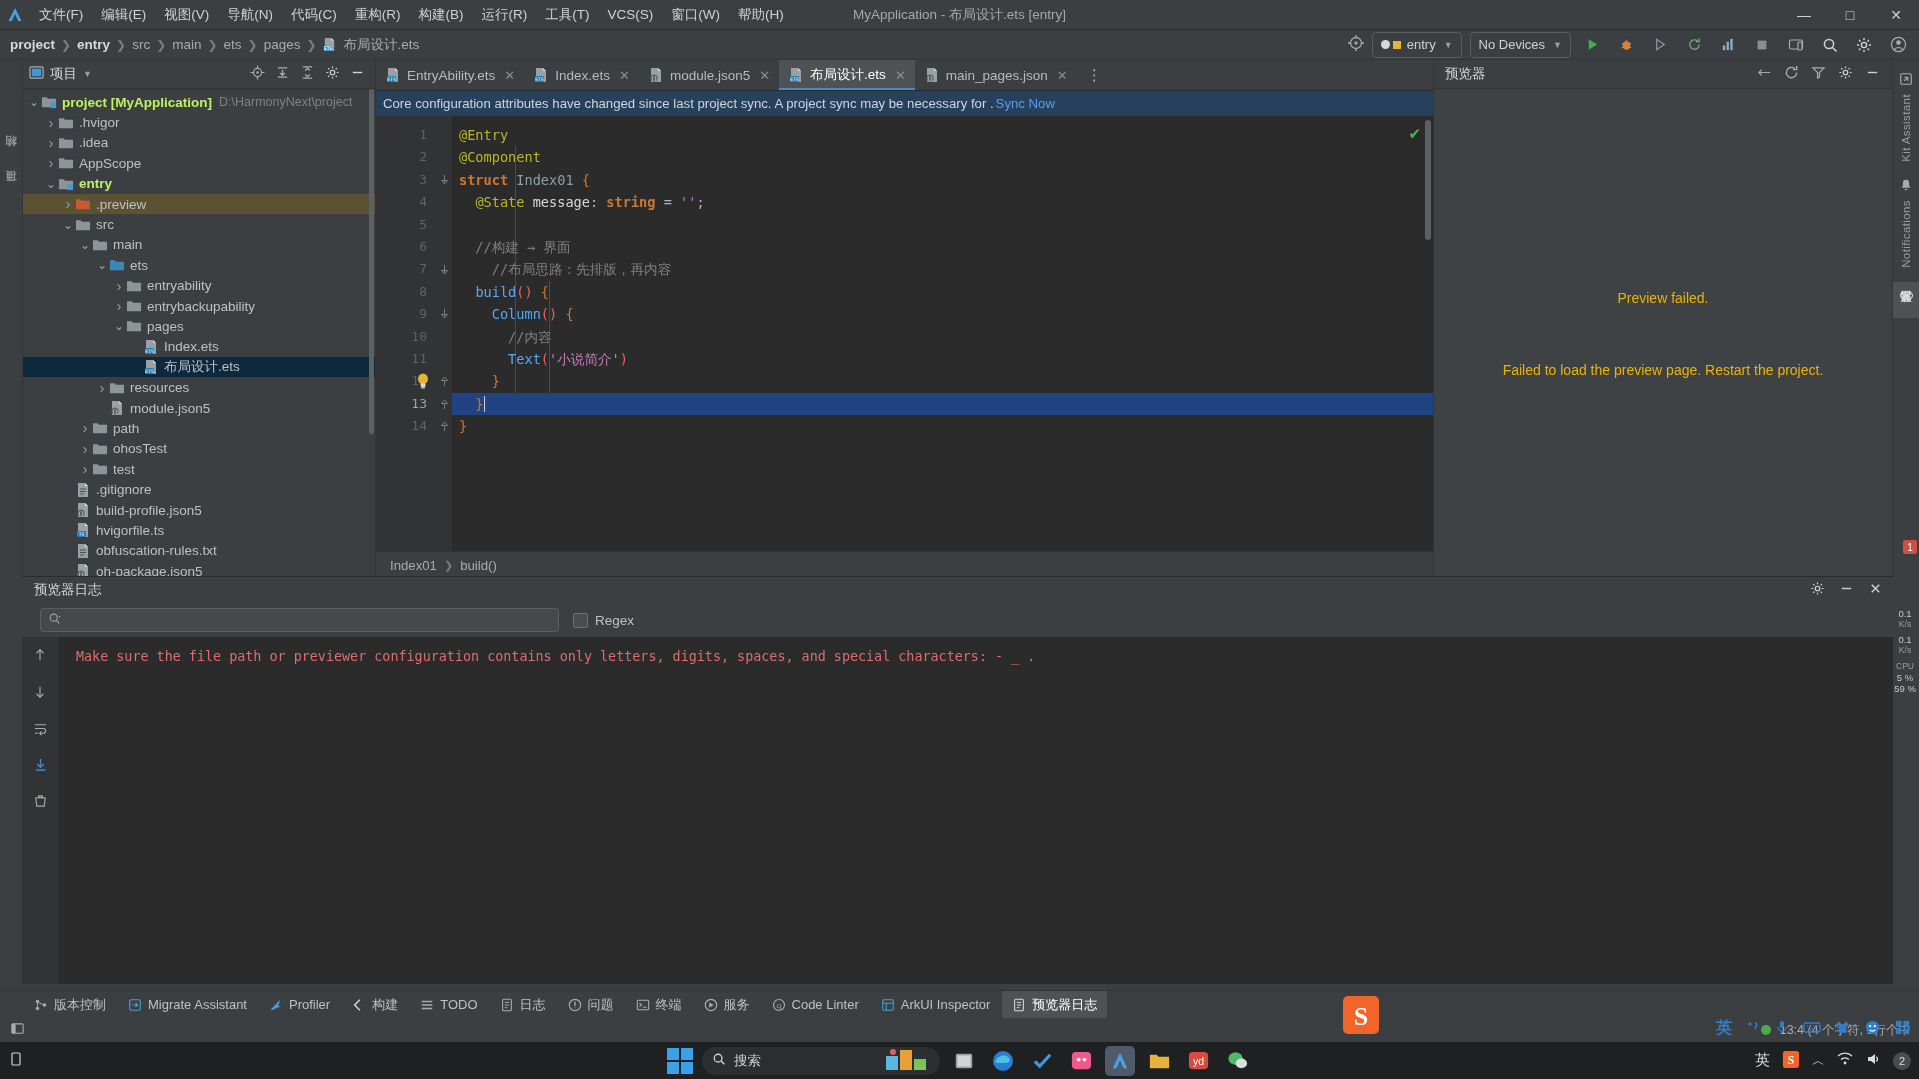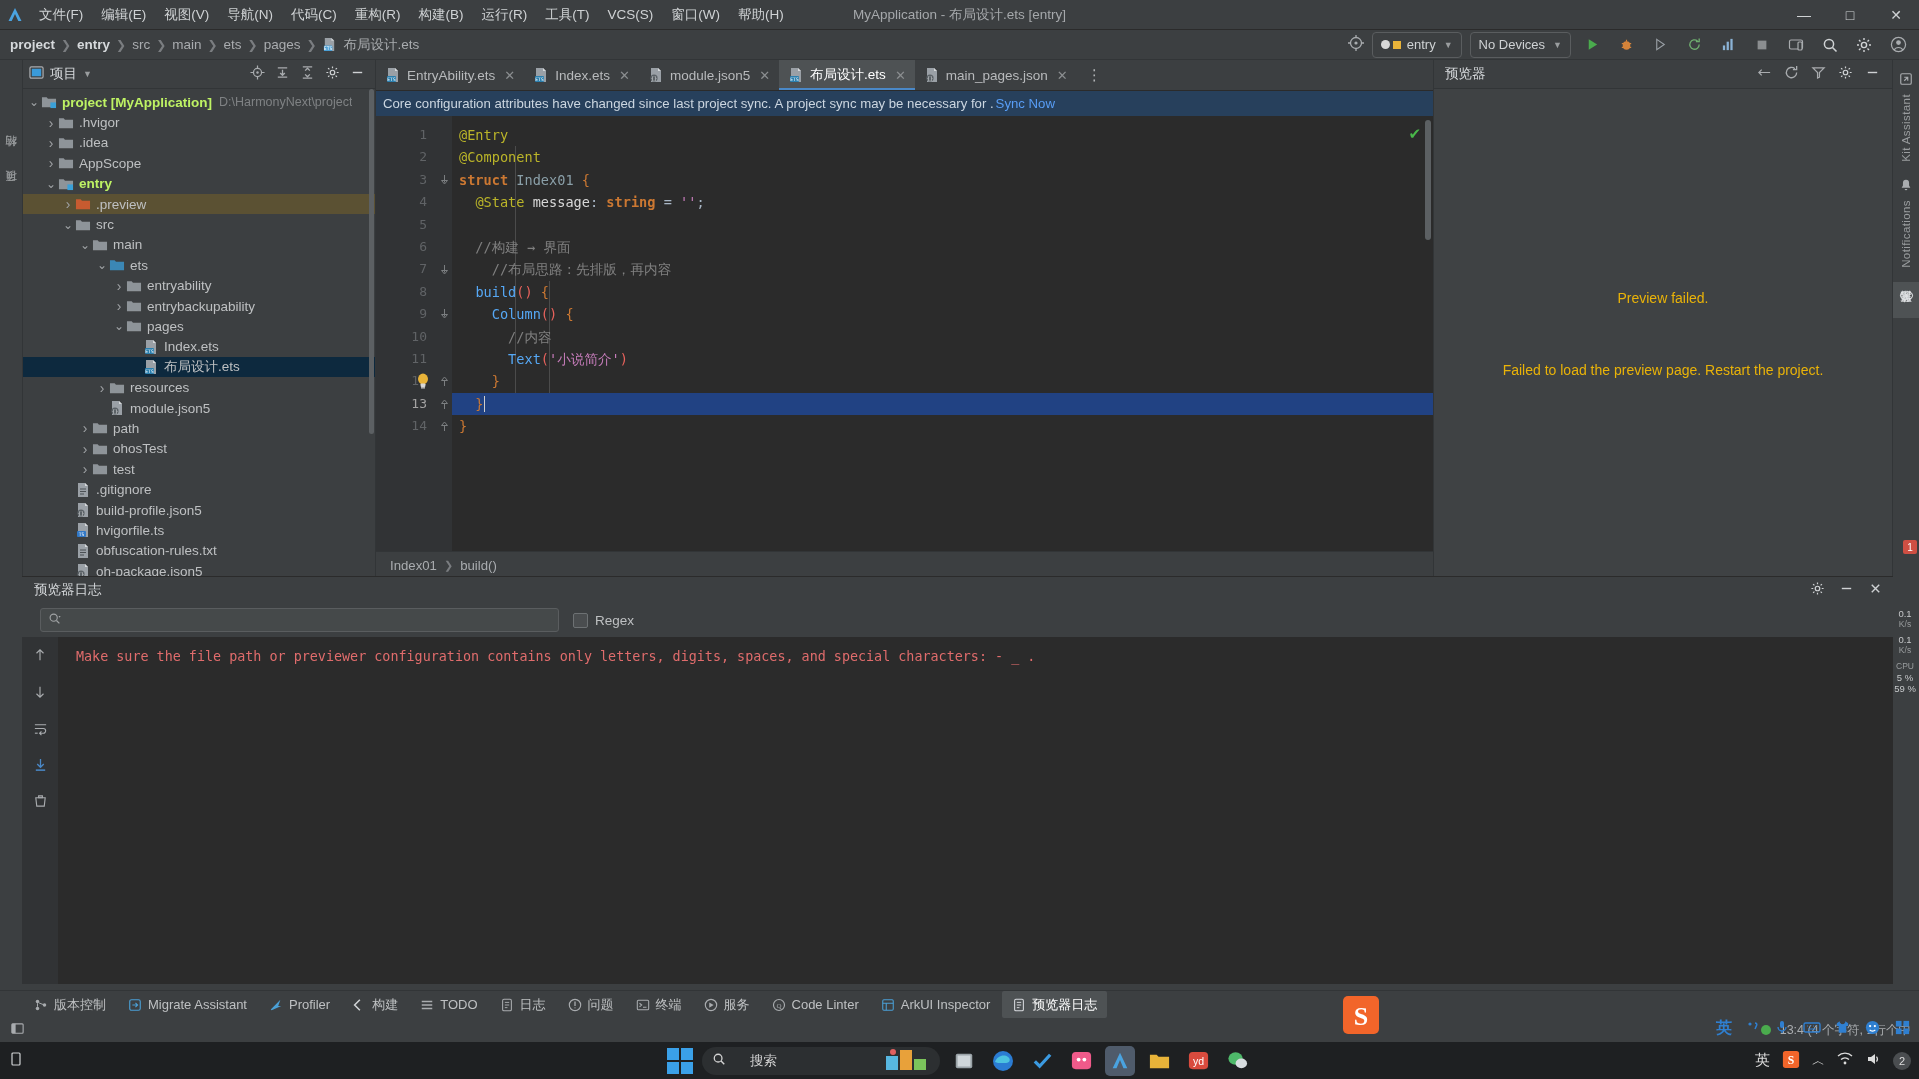--- a/index.html
+++ b/index.html
@@ -133,21 +133,21 @@
   .statusbar{position:absolute;left:0;right:0;bottom:37px;height:24px;background:#3c3f41;display:flex;align-items:center;padding-left:10px;font-size:12.5px;color:#a9acaf;}
   .sb-right{margin-left:auto;display:flex;align-items:center;gap:9px;padding-right:8px;}
   .green-dot{width:10px;height:10px;border-radius:50%;background:#4aab4d;display:inline-block;}
 
   
   .taskbar{position:absolute;left:0;right:0;bottom:0;height:37px;background:#1e2022;display:flex;align-items:center;justify-content:center;gap:9px;}
   .tb-left{position:absolute;left:8px;display:flex;align-items:center;}
   .tb-right{position:absolute;right:8px;display:flex;align-items:center;gap:12px;color:#dcdcdc;font-size:13px;}
   .winlogo{width:26px;height:26px;display:grid;grid-template-columns:1fr 1fr;grid-template-rows:1fr 1fr;gap:2px;}
   .winlogo i{background:#3aa0e8;display:block;}
-  .searchpill{height:28px;width:218px;background:#2c2f31;border-radius:14px;display:flex;align-items:center;gap:24px;padding:0 10px;color:#d2d2d2;font-size:13.5px;position:relative;overflow:hidden;}
+  .searchpill{height:28px;width:218px;background:#2c2f31;border-radius:14px;display:flex;align-items:center;gap:8px;padding:0 10px;color:#d2d2d2;font-size:13.5px;position:relative;overflow:hidden;}
   .tbicon{width:30px;height:30px;border-radius:5px;display:flex;align-items:center;justify-content:center;}
   .tray-badge{width:18px;height:18px;border-radius:50%;background:#4a4d50;color:#ddd;font-size:11px;display:flex;align-items:center;justify-content:center;}
 
   .sogou{position:absolute;right:318px;bottom:3px;}
   .float-btn{position:absolute;right:404px;top:600px;width:46px;height:46px;border-radius:50%;background:#bfe3e0;border:2px solid #cbb9e0;display:flex;align-items:center;justify-content:center;}
   .netstats{position:absolute;right:2px;top:608px;width:24px;text-align:center;font-size:9.5px;color:#c6c8ca;line-height:11px;}
   .netstats .lbl{color:#9a9d9f;font-size:8.5px;}
   .redbadge{position:absolute;right:2px;top:540px;width:14px;height:14px;background:#cf4f43;color:#fff;font-size:10px;display:flex;align-items:center;justify-content:center;border-radius:2px;}
 </style>
 </head>

